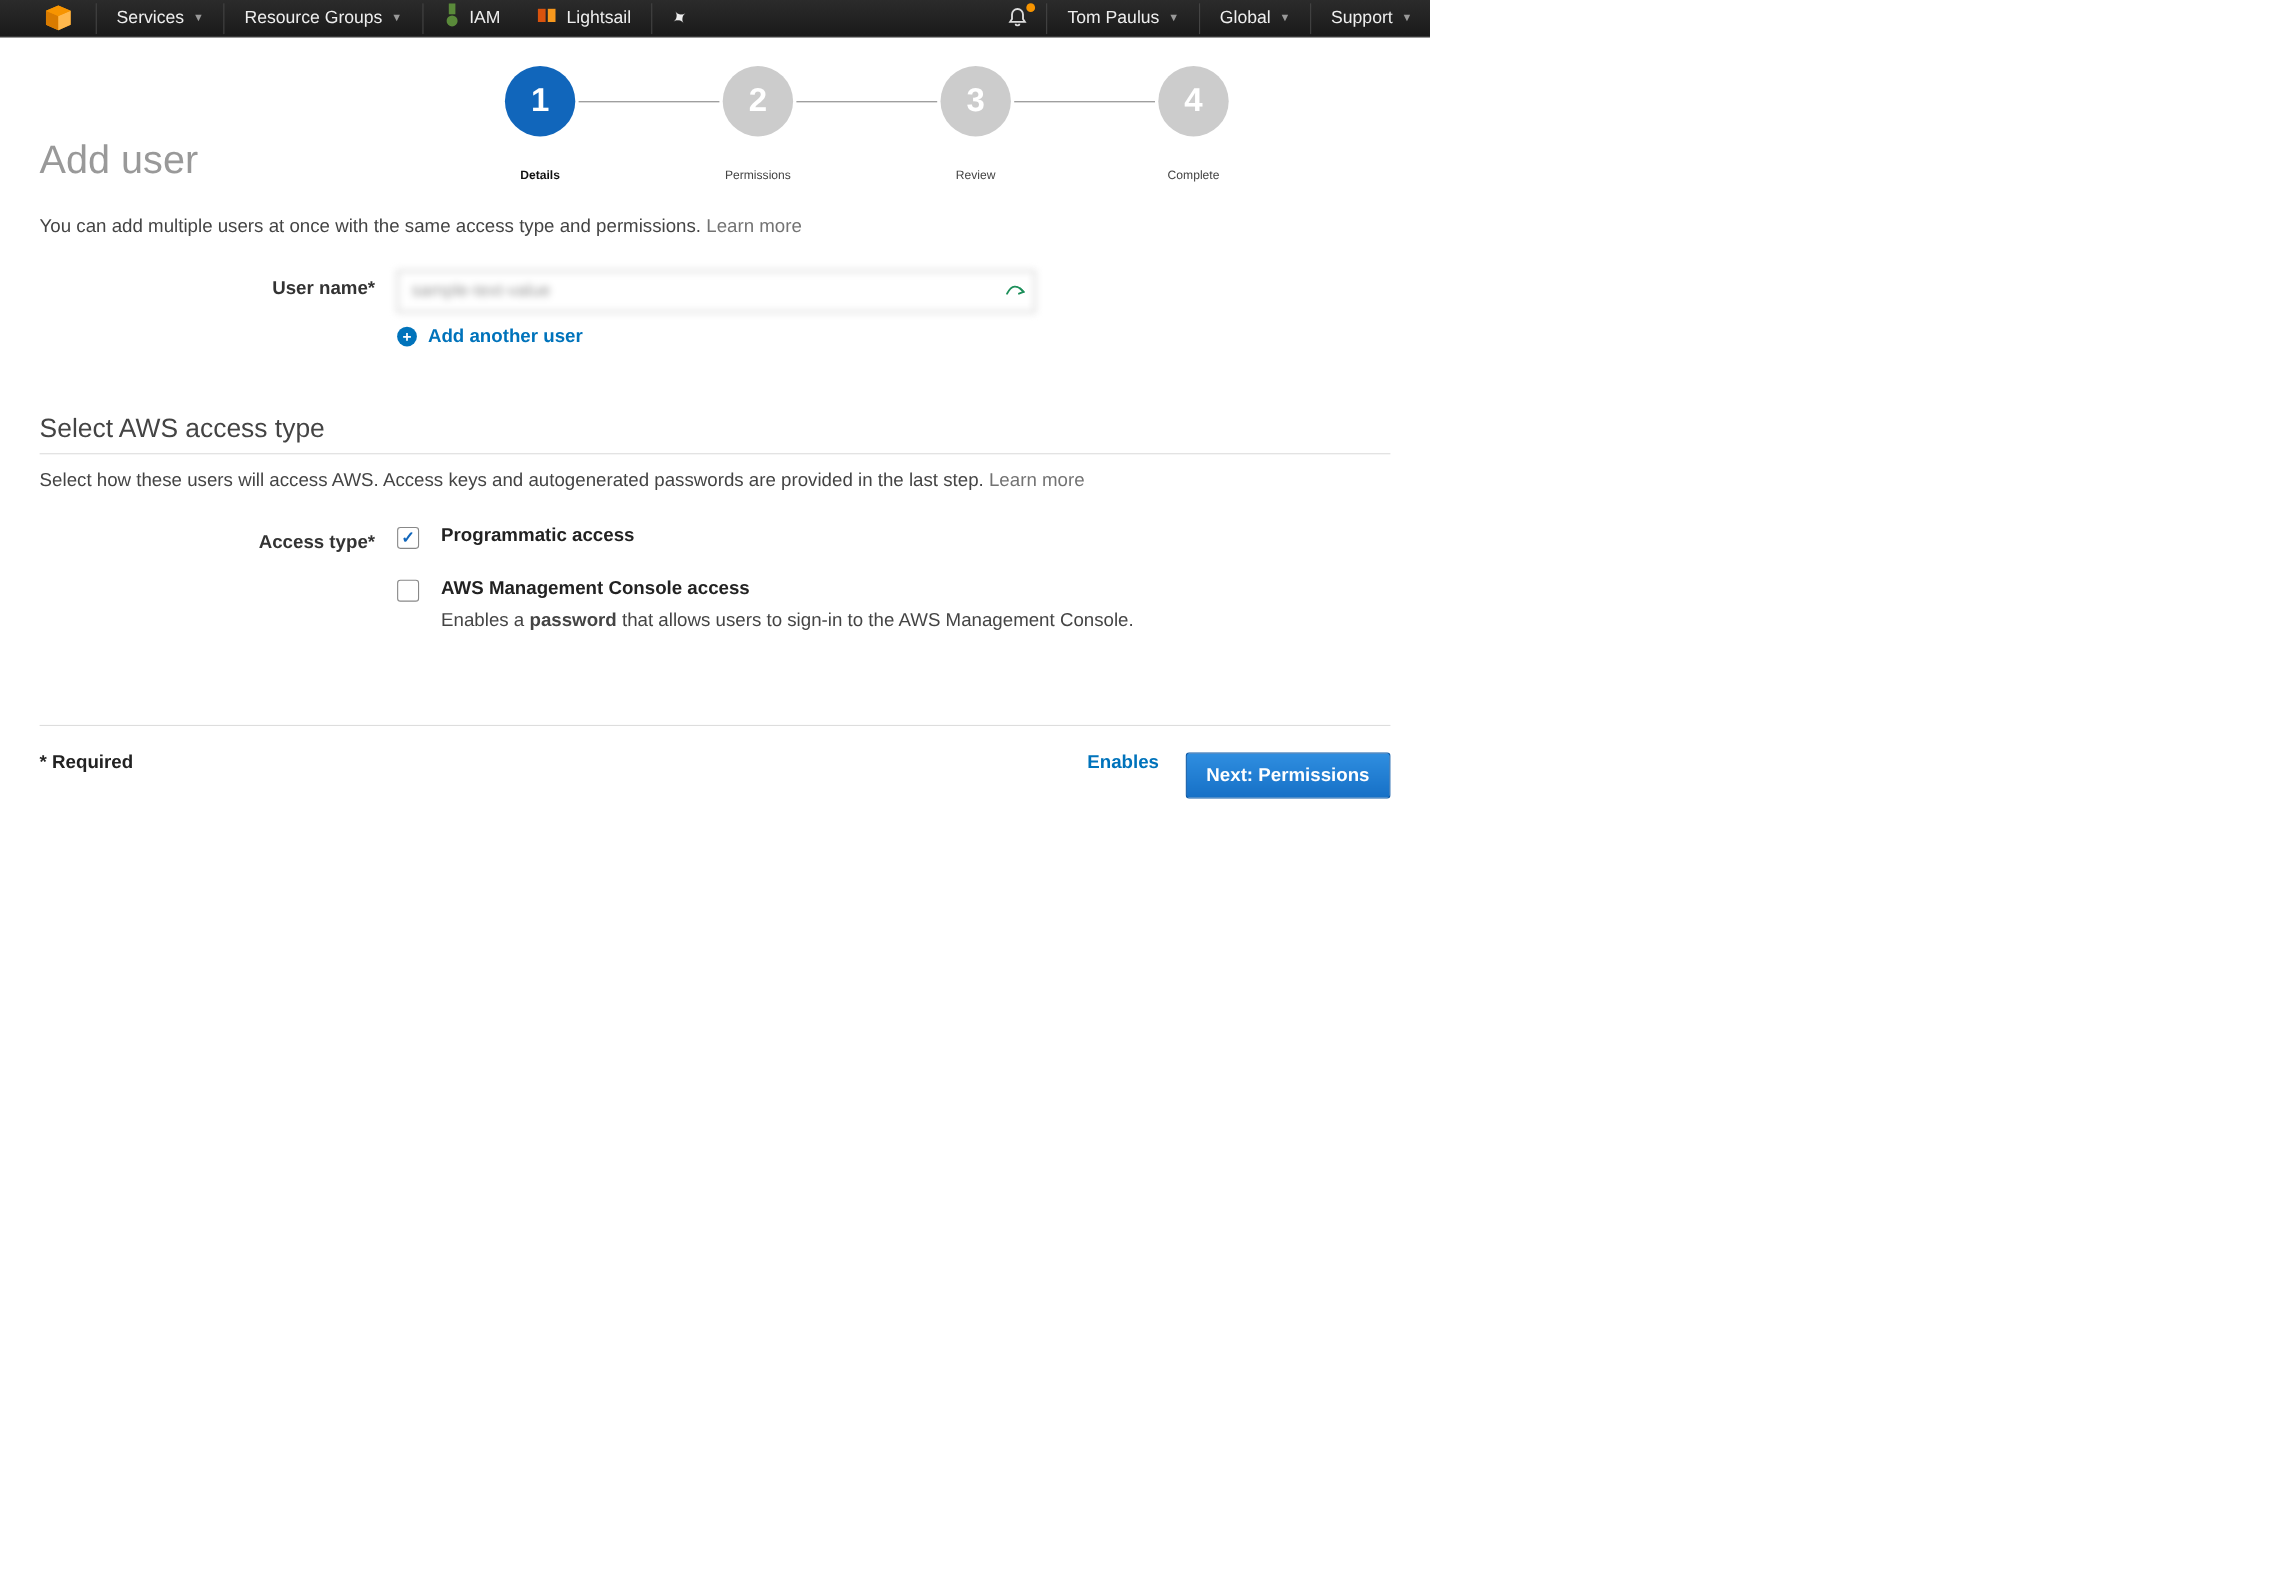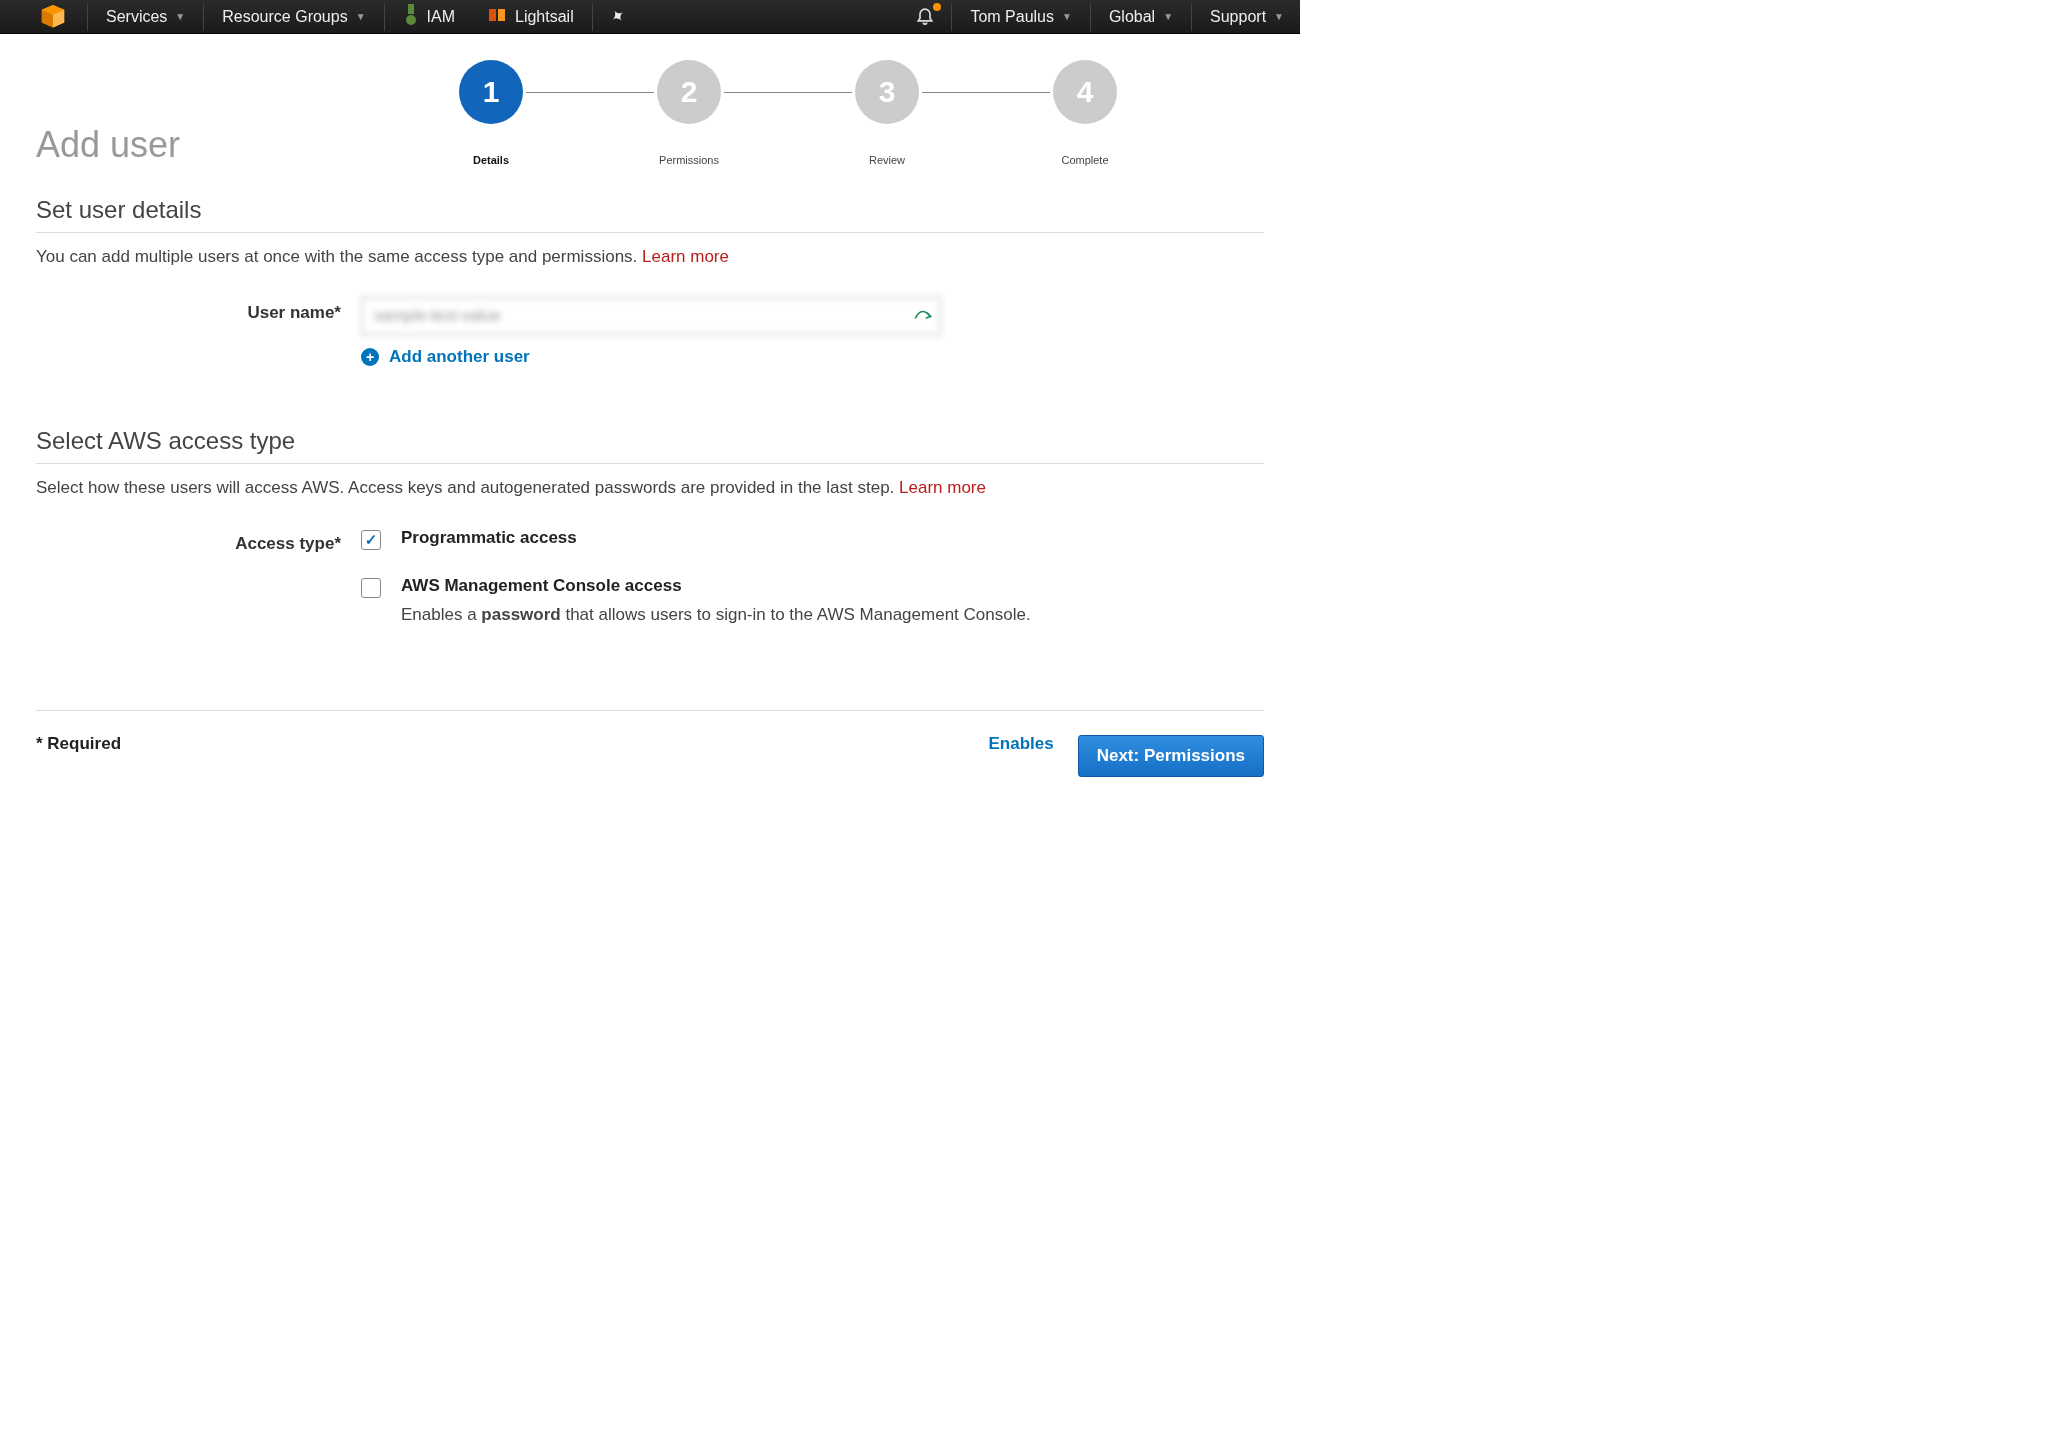--- a/index.html
+++ b/index.html
@@ -78,21 +78,21 @@
   }
 
   .section-title {
     font-size: 24px; color: #444;
     padding-bottom: 8px;
     border-bottom: 1px solid #ddd;
     margin-bottom: 14px;
     font-weight: 400;
   }
   .section-intro { font-size: 17px; color: #444; margin-bottom: 30px; }
-  .section-intro a, .link { color: #b91c1c; text-decoration: none; cursor:pointer; }
+  .section-intro a, .link { color: #737373; text-decoration: none; cursor:pointer; }
 
   .form-row { display: flex; align-items: flex-start; margin-bottom: 12px; }
   .form-label {
     width: 325px; text-align: right;
     font-weight: 700; font-size: 17px; color: #333;
     padding-top: 6px; padding-right: 20px;
   }
   .form-field { flex: 0 0 580px; position: relative; }
   .text-input {
     width: 100%; height: 38px;
@@ -247,21 +247,20 @@
         <div class="wiz-label">Review</div>
       </div>
       <div class="wiz-line"></div>
       <div class="wiz-step">
         <div class="wiz-circle">4</div>
         <div class="wiz-label">Complete</div>
       </div>
     </div>
   </div>
 
-  <h2 class="section-title">Set user details</h2>
   <p class="section-intro">
     <span>You can add multiple users at once with the same access type and permissions. </span><a class="link">Learn more</a>
   </p>
 
   <div class="form-row">
     <div class="form-label">User name*</div>
     <div class="form-field">
       <input class="text-input" type="text" value="sample-text-value" style="">
       <span class="input-badge">
         <svg width="20" height="20" viewBox="0 0 24 24" fill="none" stroke="#1d8f5a" stroke-width="2" stroke-linecap="round">

